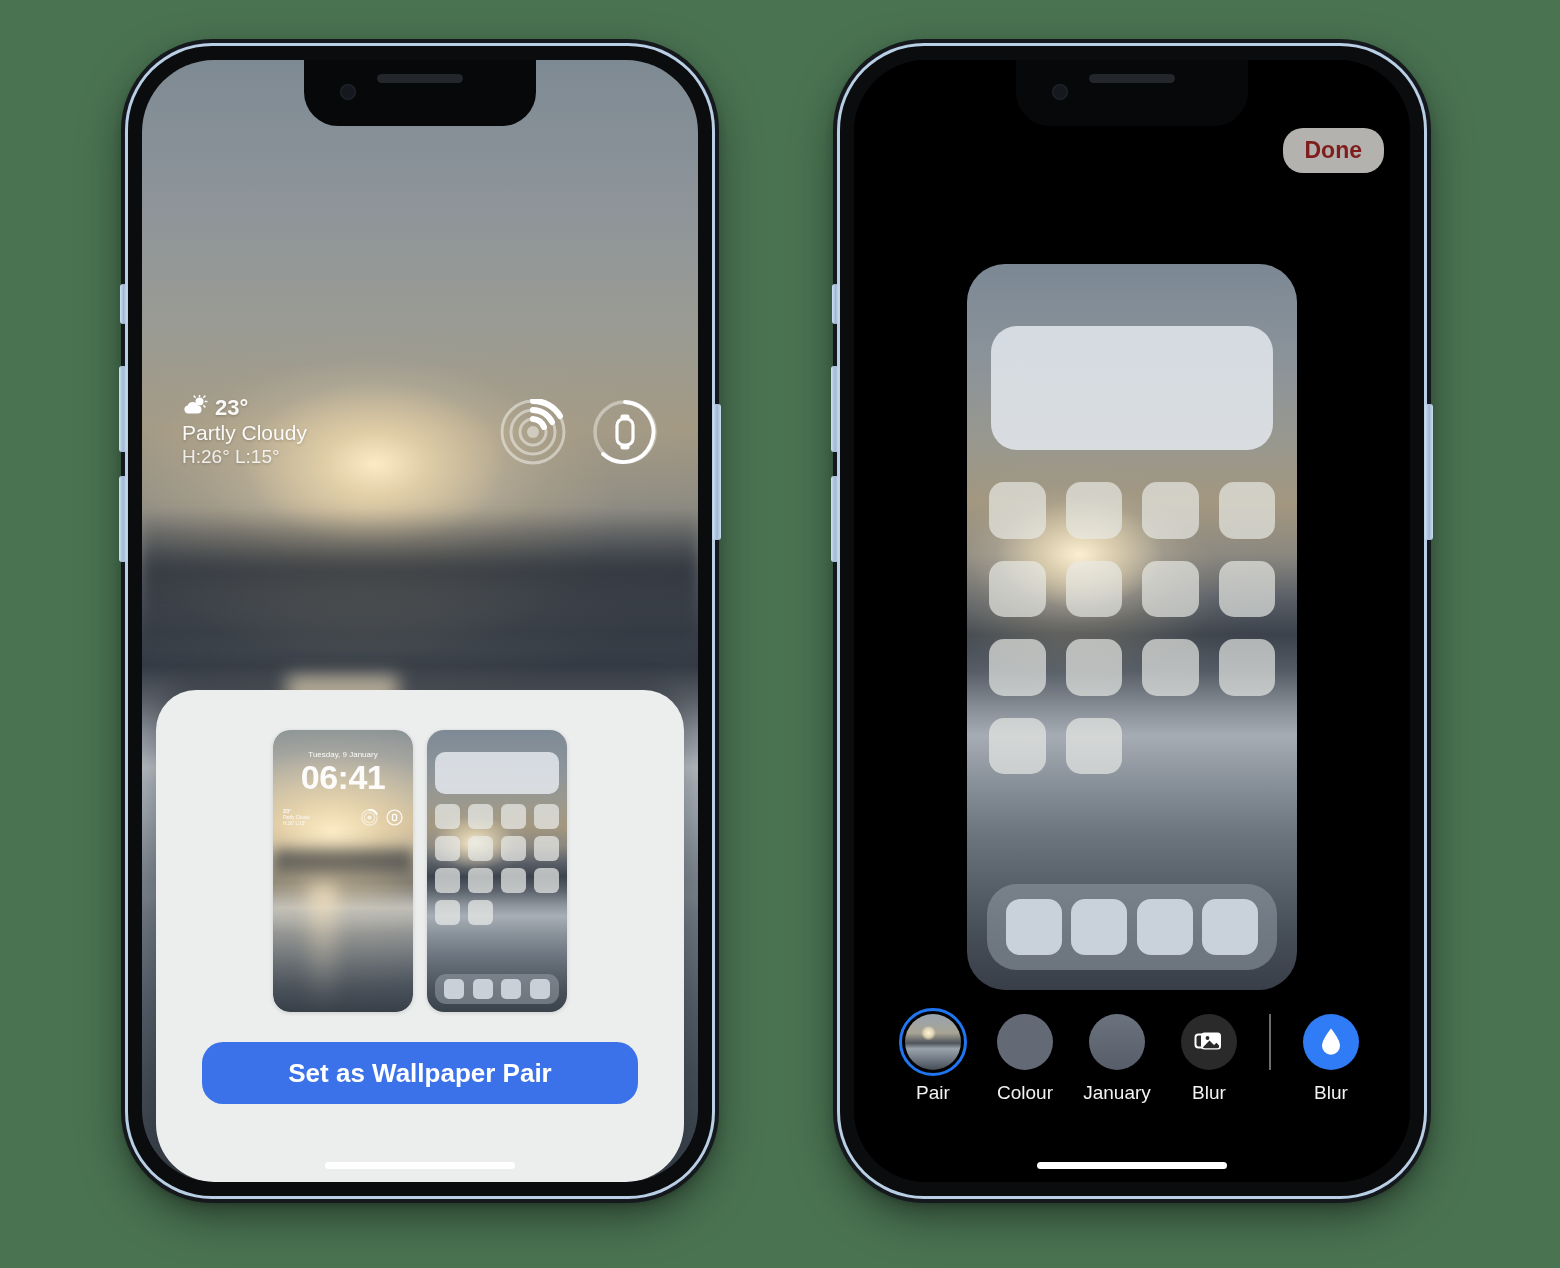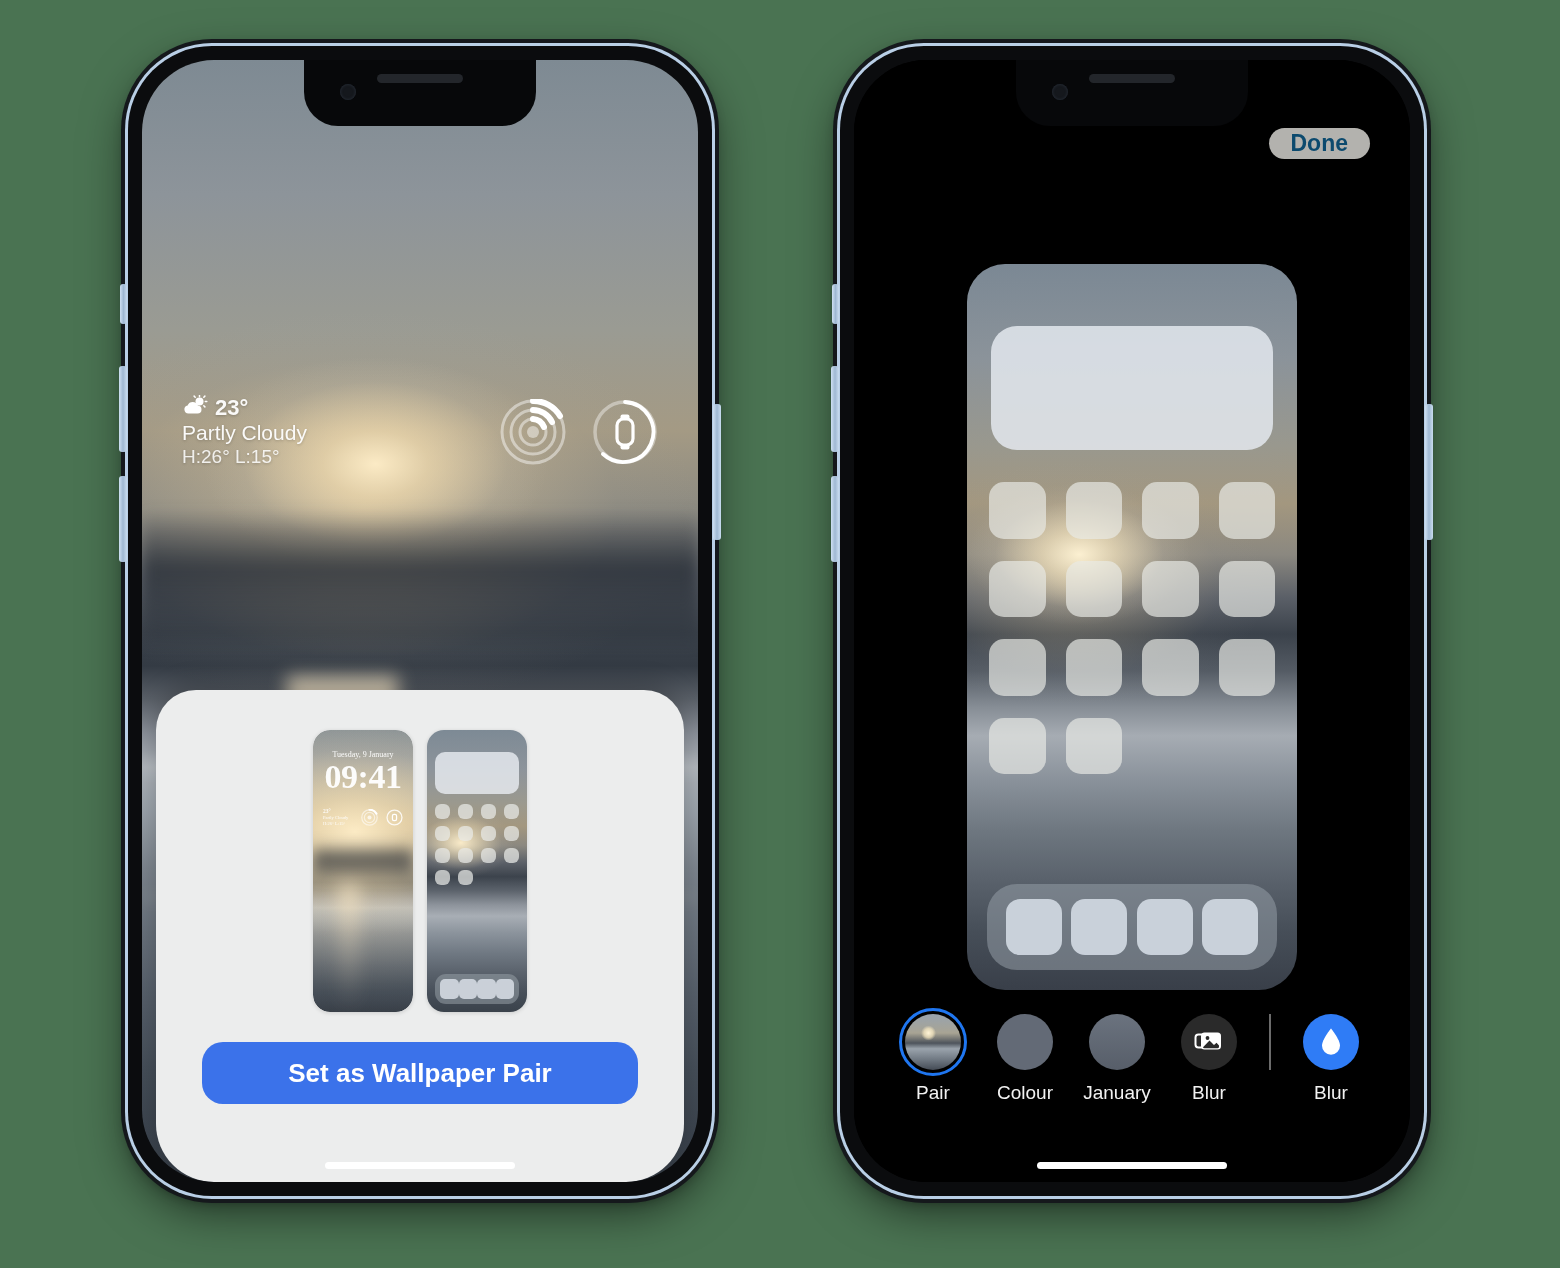--- a/index.html
+++ b/index.html
@@ -190,26 +190,25 @@
     z-index: 30;
     box-shadow: 0 -6px 24px rgba(0,0,0,0.22);
   }
   .sheet-previews {
     position: absolute;
     left: 0; right: 0; top: 40px;
     height: 288px;
     display: flex; justify-content: center; gap: 14px;
   }
   .prev {
-    width: 100px; height: 282px;
+    width: 140px; height: 282px;
     border-radius: 17px;
     overflow: hidden;
     position: relative;
     box-shadow: 0 1px 4px rgba(0,0,0,0.14);
-    font-family: Liberation Serif, serif;
   }
   .prev-lock .wallpaper { border-radius: 17px; }
   .prev-date {
     position: absolute; left:0; right:0; top: 20px;
     text-align: center; font-size: 8px;
     color: rgba(255,255,255,0.95);
   }
   .prev-time {
     position: absolute; left:0; right:0; top: 28px;
     text-align: center; font-size: 34px; font-weight: 600;
@@ -297,25 +296,25 @@
     font-weight: 700;
     color: #3b72ea;
     cursor: pointer;
   }
 
   
   .editor { position: absolute; inset: 0; background: #000; }
 
   .done-btn {
     position: absolute;
-    right: 40px; top: 68px;
-    padding: 2px 22px;
+    right: 26px; top: 68px;
+    padding: 9px 22px;
     border-radius: 20px;
     background: #b3b2ae;
-    color: #0c4a6e;
+    color: #7f1d1d;
     font-size: 23px;
     font-weight: 700;
     z-index: 45;
     cursor: pointer;
   }
 
   .hs-preview {
     position: absolute;
     left: 50%; transform: translateX(-50%);
     top: 204px;
@@ -502,21 +501,21 @@
       <div class="sheet">
 
         <div class="sheet-previews">
 
           <div class="prev prev-lock">
             <div class="wallpaper">
               <div class="wp-cloudband"></div>
               <div class="wp-sunstreak"></div>
             </div>
             <div class="prev-date">Tuesday, 9 January</div>
-            <div class="prev-time">09:41</div>
+            <div class="prev-time">06:41</div>
             <div class="prev-widgets">
               <div class="prev-wx">
                 <div><b>23°</b></div>
                 <div>Partly Cloudy</div>
                 <div>H:26° L:15°</div>
               </div>
               <div class="w-spacer"></div>
               <div class="prev-circ">
                 <svg width="17" height="17" viewBox="0 0 66 66">
                   <circle cx="33" cy="33" r="30" fill="none" stroke="rgba(255,255,255,0.55)" stroke-width="5"></circle>

